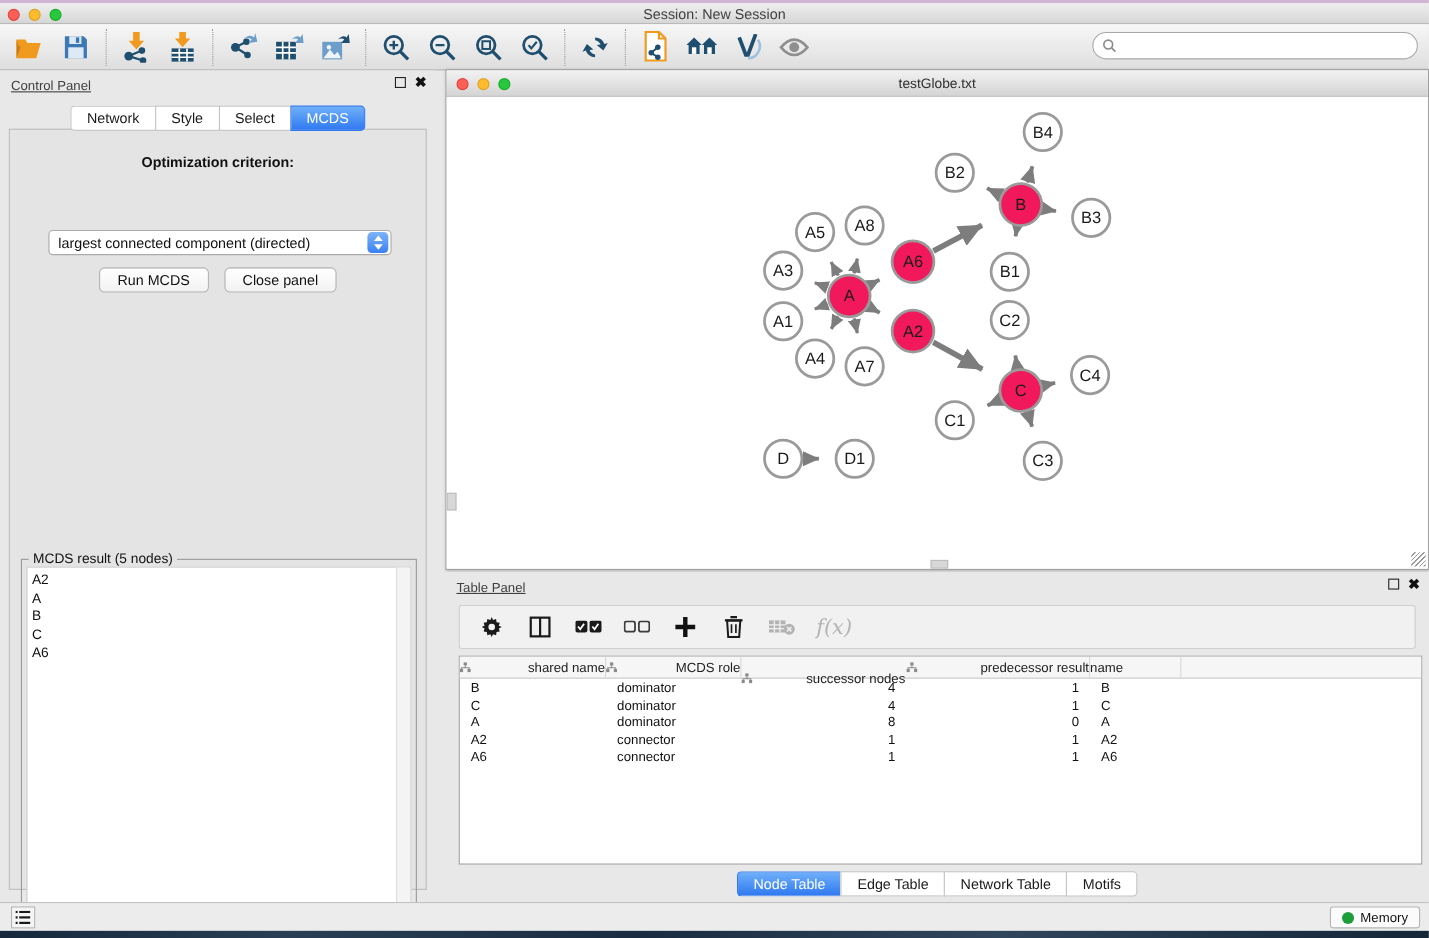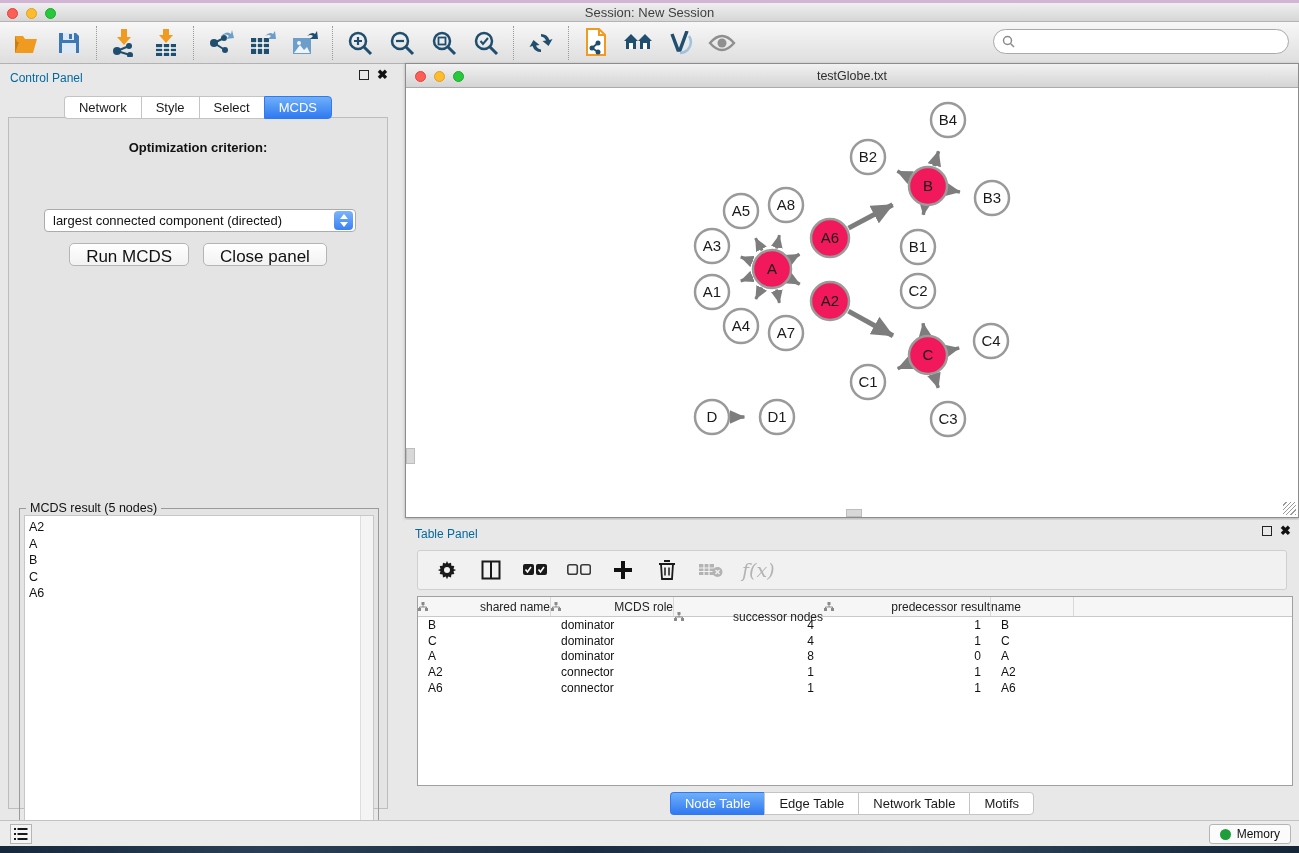--- a/index.html
+++ b/index.html
@@ -31,21 +31,21 @@
   .tb-btn { width:34px; height:34px; display:flex; align-items:center; justify-content:center; }
   .tb-btn svg { display:block; }
   .search-wrap { position:absolute; right:10px; top:7px; width:296px; height:25px;
       background:#fff; border:1px solid #a9a9a9; border-radius:13px;
       display:flex; align-items:center; padding-left:8px; gap:5px; }
   .search-wrap input { border:none; outline:none; flex:1; font-size:12px; background:transparent; height:20px; }
 
   
   .control-panel { position:absolute; left:0; top:64px; width:396px; height:756px; background:#e8e8e8; }
   .panel-head { height:26px; position:relative; }
-  .panel-head .ph-title { position:absolute; left:10px; top:7px; font-size:12px; color:#0369a1; }
+  .panel-head .ph-title { position:absolute; left:10px; top:7px; font-size:12px; color:#404040;text-decoration:underline; }
   .ph-icons { position:absolute; right:8px; top:6px; display:flex; gap:8px; }
   .ph-float { width:10px; height:10px; border:1.5px solid #222; }
   .ph-close { font-size:13px; font-weight:bold; color:#111; line-height:10px; }
 
   .cp-tabs { position:absolute; left:0; top:32px; width:100%; display:flex; justify-content:center; z-index:3; }
   .seg { display:flex; }
   .seg .seg-btn { font-size:13px; color:#1a1a1a; background:#fff; border:1px solid #c4c4c4;
       border-right:none; padding:3px 14px; }
   .seg .seg-btn:first-child { border-radius:4px 0 0 4px; }
   .seg .seg-btn:last-child { border-right:1px solid #c4c4c4; border-radius:0 4px 4px 0; }
@@ -57,21 +57,21 @@
   .combo { position:absolute; left:35px; top:91px; width:312px; height:23px; background:#fff;
       border:1px solid #ababab; border-radius:4px; display:flex; align-items:center; }
   .combo .combo-val { flex:1; font-size:13px; padding-left:8px; color:#111; white-space:nowrap; }
   .combo .stepper { width:19px; height:19px; margin-right:2px; border-radius:4px;
       background:linear-gradient(#7db4f9,#3a80f2); position:relative; }
   .stepper:before, .stepper:after { content:""; position:absolute; left:5.5px; border-left:4px solid transparent; border-right:4px solid transparent; }
   .stepper:before { top:3px; border-bottom:5px solid #fff; }
   .stepper:after { bottom:3px; border-top:5px solid #fff; }
   .cp-buttons { position:absolute; left:0; top:125px; width:100%; display:flex; justify-content:center; gap:14px; }
   .btn { background:linear-gradient(#ffffff,#f2f2f2); border:1px solid #b5b5b5; border-radius:5px;
-      font-size:17px; color:#111; padding:3px 16px; height:23px; }
+      font-size:13px; color:#111; padding:3px 16px; height:23px; }
 
   .mcds-group { position:absolute; left:10px; top:390px; width:360px; height:338px;
       border:1px solid #9a9a9a; }
   .mcds-group .grp-title { position:absolute; top:-8px; left:6px; background:#e4e4e4;
       padding:0 4px; font-size:12.5px; color:#111; }
   .mcds-list { position:absolute; inset:6px 4px 4px 4px; background:#fff; border:1px solid #c7c7c7;
       font-size:12.5px; color:#111; padding:3px 0 0 4px; line-height:16.5px; }
   .mcds-scroll { position:absolute; right:0; top:0; bottom:0; width:13px; background:#f4f4f4; border-left:1px solid #ddd; }
 
   

